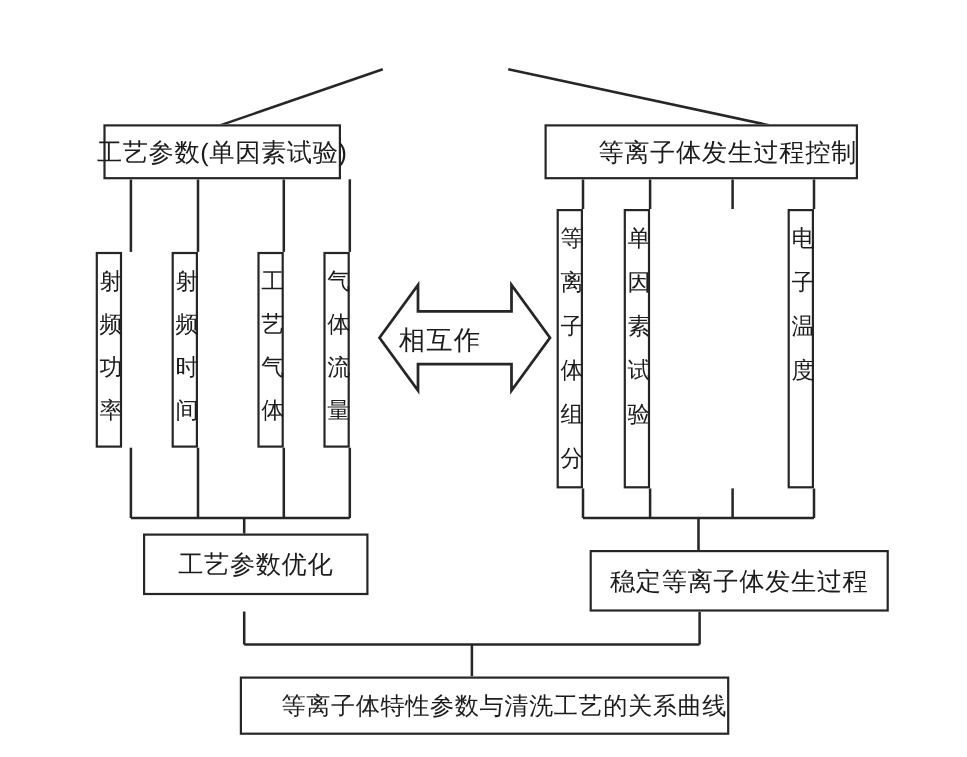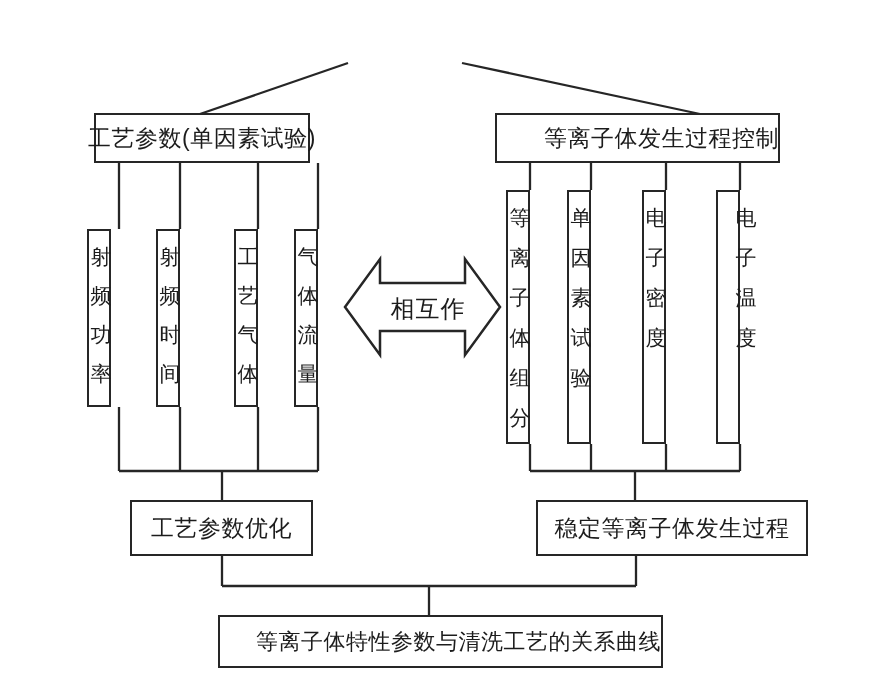--- a/index.html
+++ b/index.html
@@ -39,39 +39,39 @@
     width:24px;
     margin:6px auto 0 auto;
     font-size:21px;
     line-height:39px;
     text-align:center;
     word-break:break-all;
   }
   .vbox.right .vtext{line-height:40px;}
   .arrow-label{
     position:absolute;
-    left:368px;top:293px;width:120px;
+    left:340px;top:293px;width:120px;
     text-align:center;
     font-size:24px;
     letter-spacing:1px;
     white-space:nowrap;
   }
   
   .box-title{left:295px;top:19px;width:218px;height:45px;}
   .box-left-header{left:94px;top:113px;width:216px;height:50px;}
   .box-right-header{left:495px;top:113px;width:285px;height:50px;padding-left:48px;}
   .box-lf1{left:87px;}
   .box-lf2{left:156px;}
   .box-lf3{left:234px;}
   .box-lf4{left:294px;}
   .box-rf1{left:506px;}
   .box-rf2{left:567px;}
   .box-rf3{left:642px;}
-  .box-rf4{left:716px;padding-left:16px;}
-  .box-left-outcome{left:130px;top:500px;width:183px;height:56px;text-align:right;}
+  .box-rf4{left:716px;}
+  .box-left-outcome{left:130px;top:485px;width:205px;height:56px;text-align:right;}
   .box-right-outcome{left:500px;top:500px;width:272px;height:56px;margin-left:36px;}
   .box-footer{left:218px;top:615px;width:445px;height:53px;font-size:22px;justify-content:flex-end;}
 </style>
 </head>
 <body>
 
 <div class="canvas">
 
   <svg class="wires" viewBox="0 0 879 688">
     <g stroke="#262626" stroke-width="2.3" fill="none">
@@ -132,23 +132,20 @@
   <div class="vbox left box-lf4">
     <div class="vtext">气体流量</div>
   </div>
 
   <div class="vbox right box-rf1">
     <div class="vtext">等离子体组分</div>
   </div>
   <div class="vbox right box-rf2">
     <div class="vtext">单因素试验</div>
   </div>
-  <div class="vbox right box-rf3">
-    <div class="vtext">电子密度</div>
-  </div>
   <div class="vbox right box-rf4">
     <div class="vtext">电子温度</div>
   </div>
 
   <div class="arrow-label">相互作</div>
 
   <div class="hbox box-left-outcome">
     <span>工艺参数优化</span>
   </div>
   <div class="hbox box-right-outcome">

